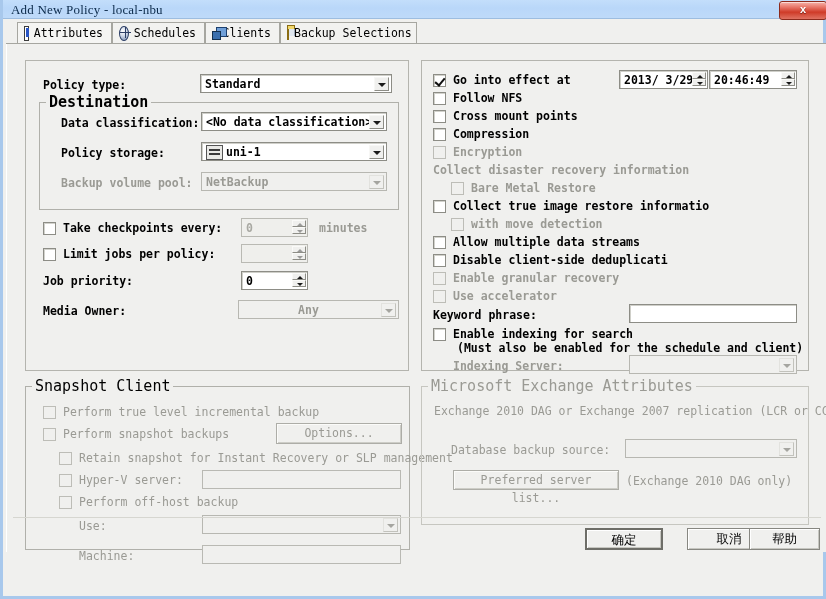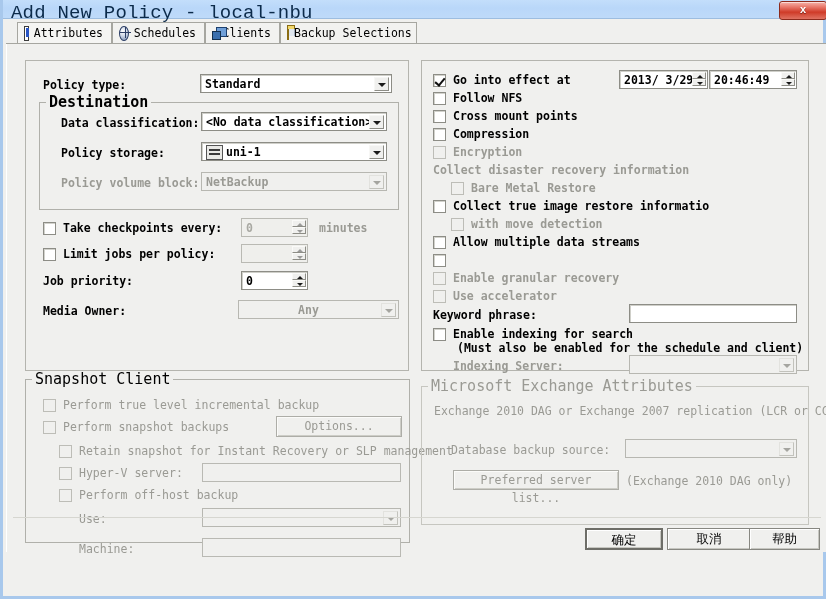--- a/index.html
+++ b/index.html
@@ -19,22 +19,22 @@
   }
   
   .titlebar{
     position:absolute;left:0;top:0;width:826px;height:19px;
     background:linear-gradient(to bottom,#c3defb 0%,#b9d7f9 45%,#bedaf9 100%);
     border-bottom:1px solid #9dbde0;
     box-sizing:border-box;
   }
   .title-text{
     position:absolute;left:8px;top:2px;
-    font-family:Liberation Mono, monospace;
-    font-size:19px;color:#0b2a4a;letter-spacing:.2px;
+    font-family:Liberation Serif, serif;
+    font-size:13px;color:#0b2a4a;letter-spacing:.2px;
     white-space:nowrap;
     text-align:center;
   }
   .closebtn{
     position:absolute;right:2px;top:1px;width:46px;height:17px;
     background:linear-gradient(to bottom,#f6b3aa 0%,#e8776a 30%,#cf3b28 60%,#e07262 100%);
     border:1px solid #8d2a1c;border-radius:3px;
     box-shadow:inset 0 1px 0 rgba(255,255,255,.55);
     cursor:pointer;
   }
@@ -241,21 +241,21 @@
           <div class="arrow"></div>
         </div>
 
         <div class="lbl" style="left:21px;top:44px;">Policy storage:</div>
         <div class="combo" style="left:161px;top:39px;width:186px;">
           <span class="ico ico-storage" style="position:absolute;left:4px;top:2px;"></span>
           <div class="cval" style="left:24px;">uni-1</div>
           <div class="arrow"></div>
         </div>
 
-        <div class="lbl dis" style="left:21px;top:74px;">Policy volume block:</div>
+        <div class="lbl dis" style="left:21px;top:74px;">Backup volume pool:</div>
         <div class="combo dis" style="left:161px;top:69px;width:186px;">
           <div class="cval">NetBackup</div>
           <div class="arrow"></div>
         </div>
       </div>
 
       <div class="cb" style="left:17px;top:161px;"></div>
       <div class="lbl" style="left:37px;top:161px;">Take checkpoints every:</div>
       <div class="spin dis" style="left:215px;top:157px;width:67px;">
         <div class="sval">0</div>
@@ -331,20 +331,21 @@
       <div class="cb" style="left:11px;top:139px;"></div>
       <div class="lbl" style="left:31px;top:139px;">Collect true image restore informatio</div>
 
       <div class="cb dis" style="left:29px;top:157px;"></div>
       <div class="lbl dis" style="left:49px;top:157px;">with move detection</div>
 
       <div class="cb" style="left:11px;top:175px;"></div>
       <div class="lbl" style="left:31px;top:175px;">Allow multiple data streams</div>
 
       <div class="cb" style="left:11px;top:193px;"></div>
+      <div class="lbl" style="left:31px;top:193px;">Disable client-side deduplicati</div>
 
       <div class="cb dis" style="left:11px;top:211px;"></div>
       <div class="lbl dis" style="left:31px;top:211px;">Enable granular recovery</div>
 
       <div class="cb dis" style="left:11px;top:229px;"></div>
       <div class="lbl dis" style="left:31px;top:229px;">Use accelerator</div>
 
       <div class="lbl" style="left:11px;top:248px;">Keyword phrase:</div>
       <div class="textbox" style="left:207px;top:243px;width:168px;">
         <div class="tval"></div>
@@ -354,21 +355,21 @@
       <div class="lbl" style="left:31px;top:267px;">Enable indexing for search</div>
       <div class="lbl" style="left:35px;top:281px;">(Must also be enabled for the schedule and client)</div>
 
       <div class="lbl dis" style="left:31px;top:299px;">Indexing Server:</div>
       <div class="combo dis" style="left:207px;top:294px;width:168px;">
         <div class="cval"></div>
         <div class="arrow"></div>
       </div>
     </div>
 
-    <div class="fieldset" style="left:18px;top:335px;width:385px;height:164px;">
+    <div class="fieldset" style="left:18px;top:342px;width:385px;height:164px;">
       <div class="legend">Snapshot Client</div>
 
       <div class="cb dis" style="left:17px;top:19px;"></div>
       <div class="lbl dis" style="left:37px;top:19px;">Perform true level incremental backup</div>
 
       <div class="cb dis" style="left:17px;top:41px;"></div>
       <div class="lbl dis" style="left:37px;top:41px;">Perform snapshot backups</div>
       <div class="btn dis" style="left:250px;top:36px;width:126px;height:21px;line-height:19px;">
         <span>Options...</span>
       </div>
@@ -412,21 +413,21 @@
         <span>Preferred server list...</span>
       </div>
       <div class="lbl dis" style="left:204px;top:88px;">(Exchange 2010 DAG only)</div>
     </div>
 
     <div class="btnrow">
       <div class="sep" style="top:9px;"></div>
       <div class="btn def cn" style="left:578px;top:20px;width:78px;height:22px;line-height:19px;">
         <span>确定</span>
       </div>
-      <div class="btn cn" style="left:660px;top:20px;width:84px;height:22px;line-height:20px;">
+      <div class="btn cn" style="left:680px;top:20px;width:84px;height:22px;line-height:20px;">
         <span>取消</span>
       </div>
       <div class="btn cn" style="left:742px;top:20px;width:71px;height:22px;line-height:20px;">
         <span>帮助</span>
       </div>
     </div>
 
   </div>
 </div>
 

